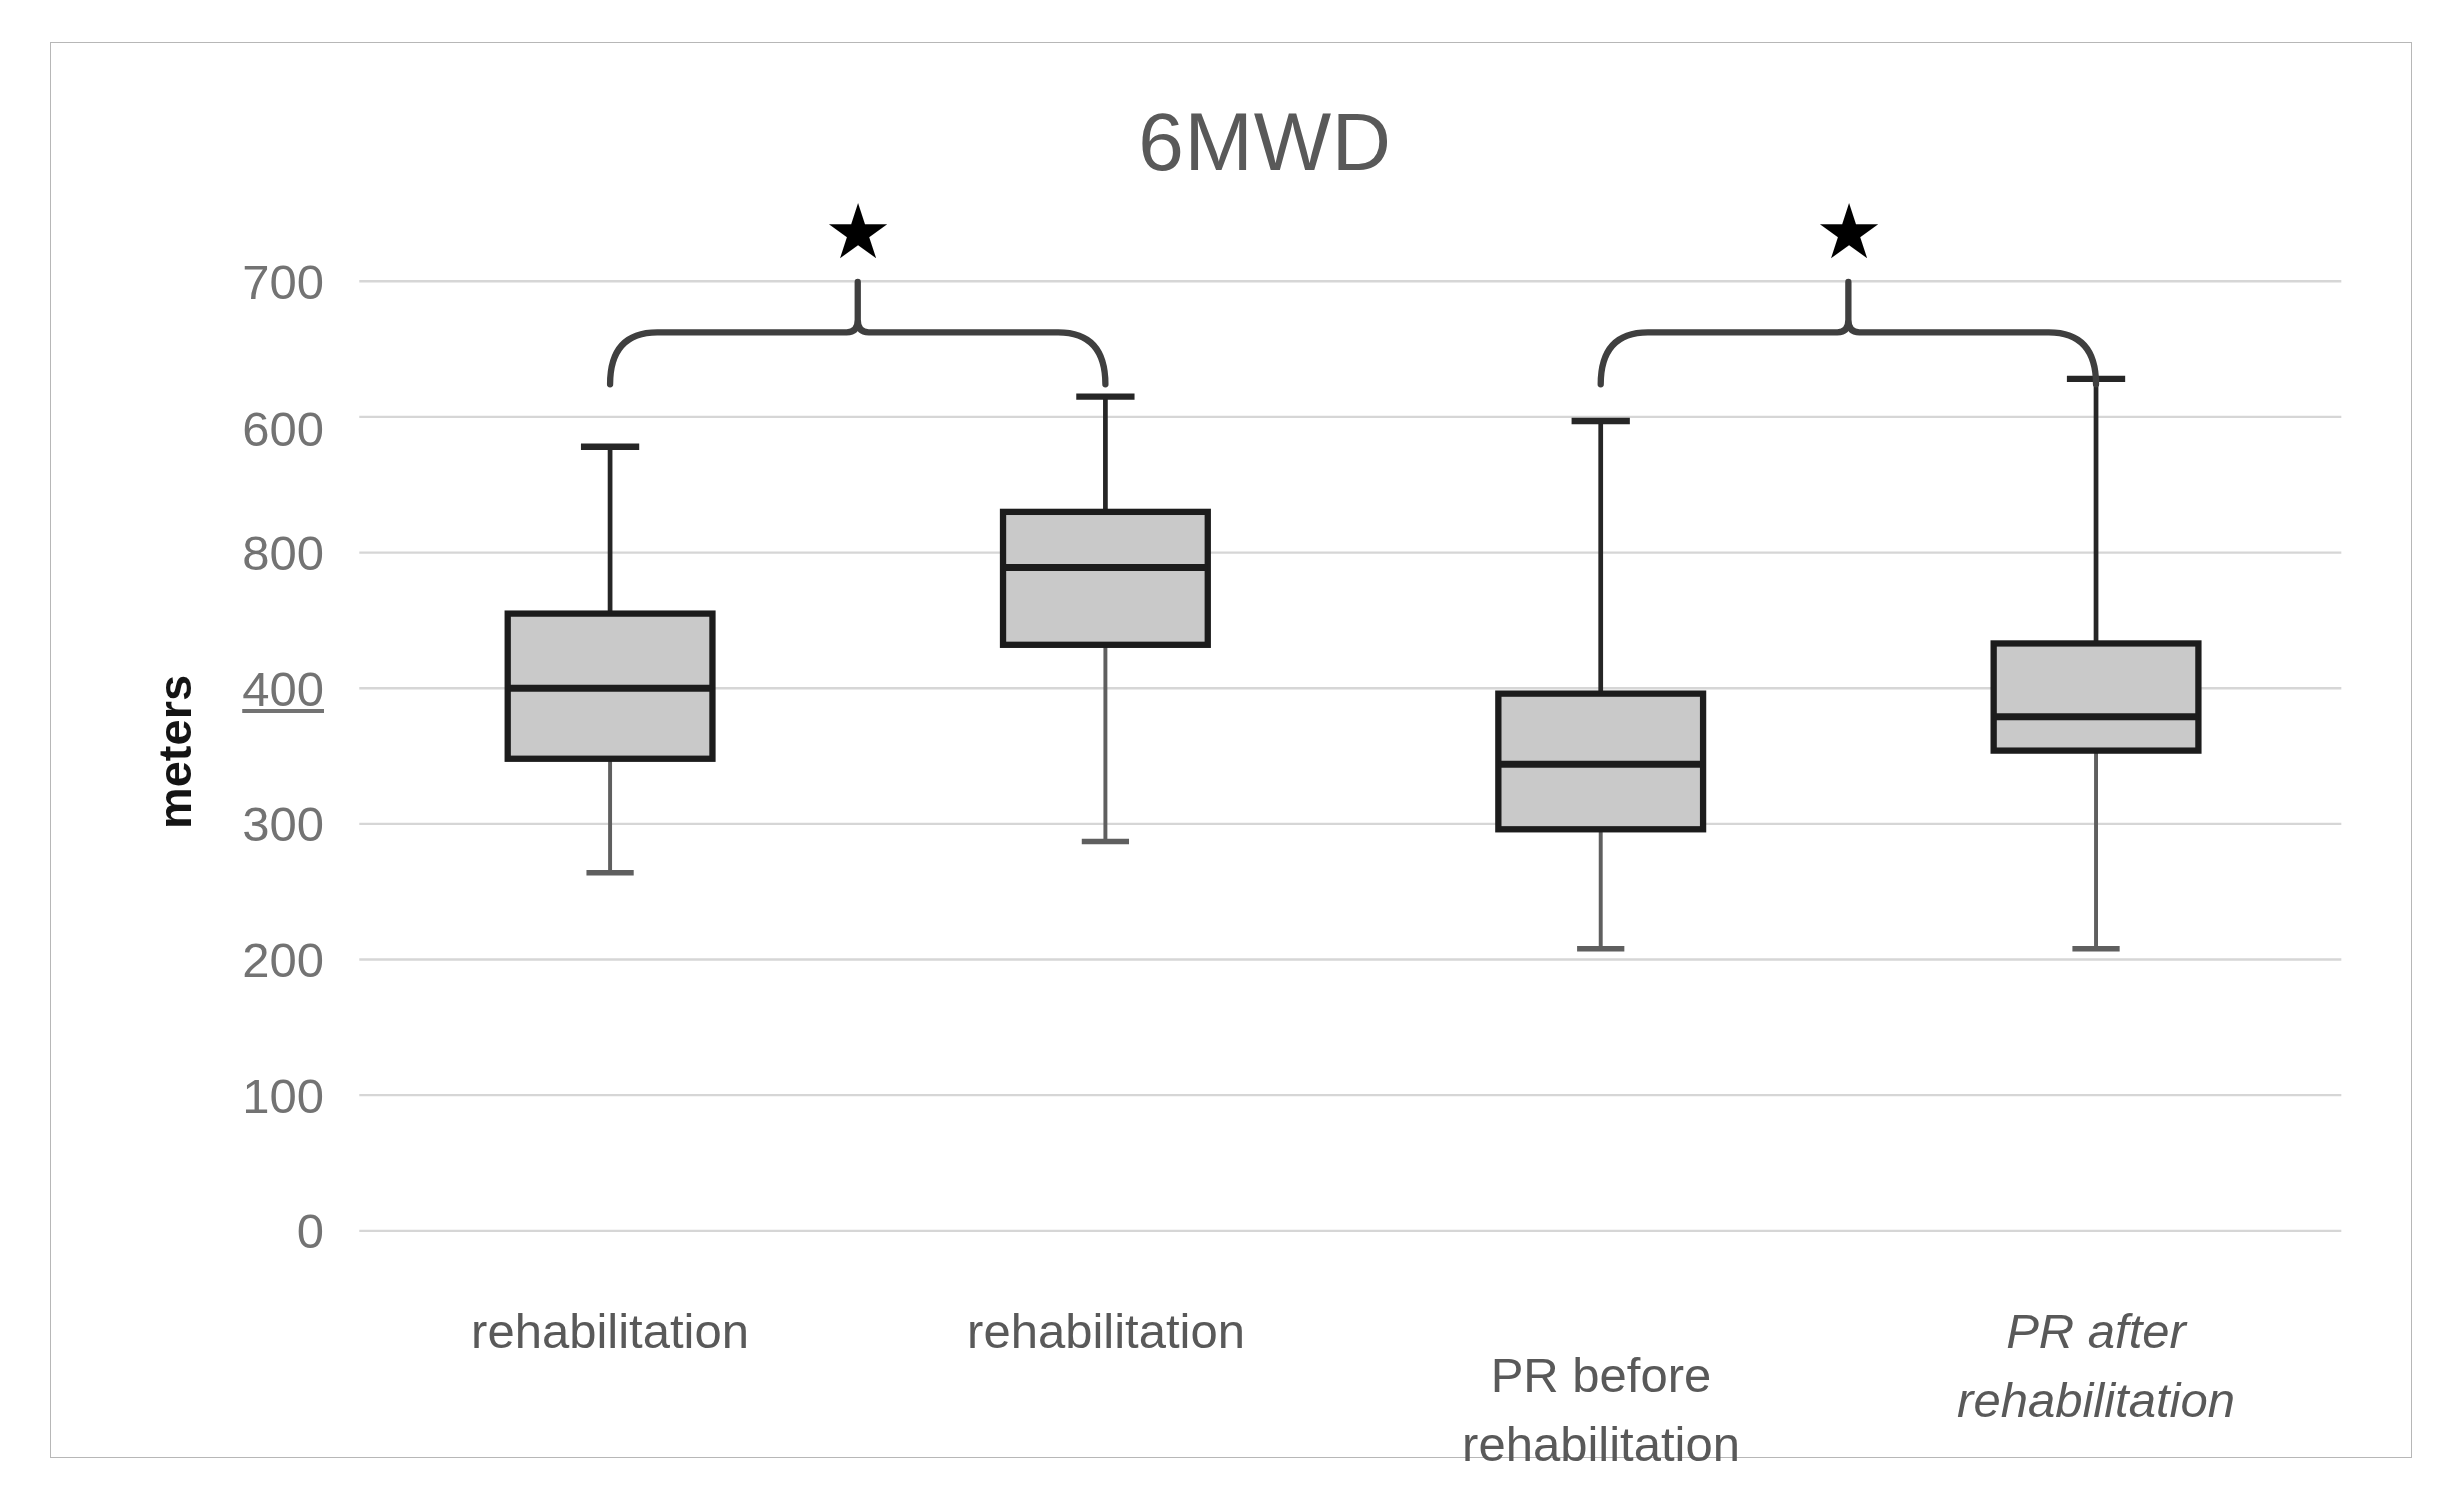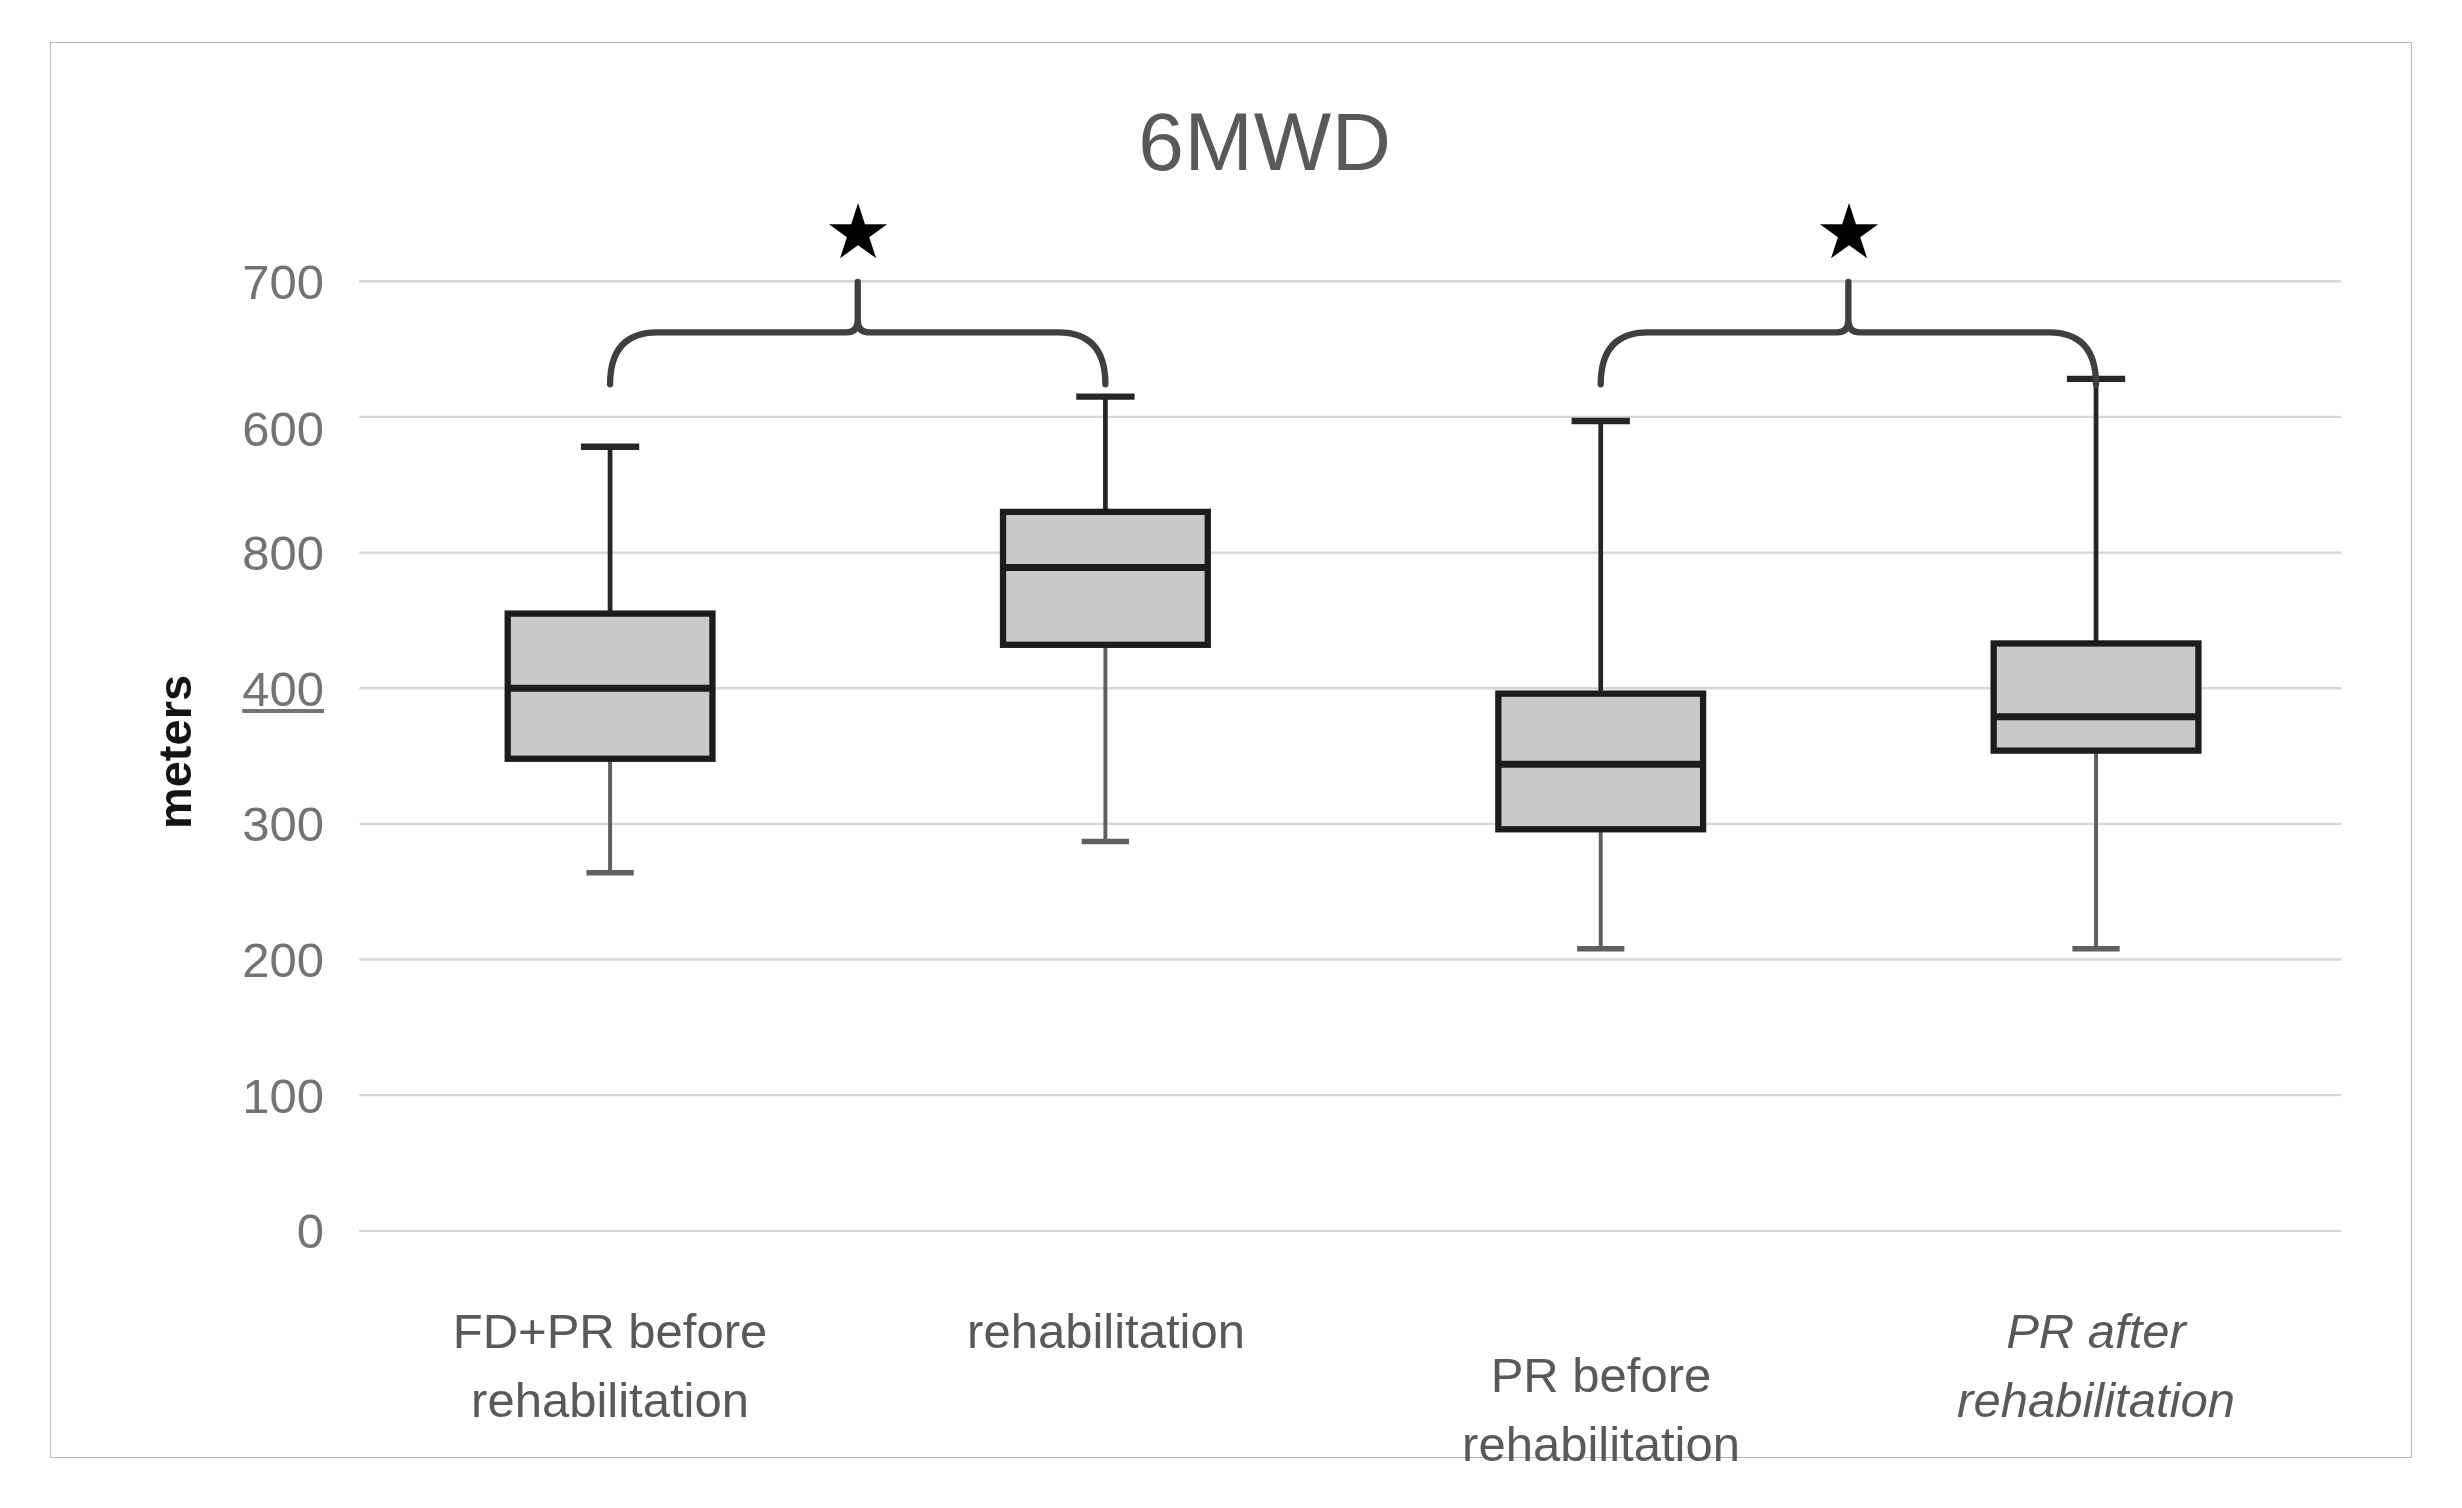--- a/index.html
+++ b/index.html
@@ -121,21 +121,20 @@
   <div class="ytick" style="top: 255px;">700</div>
   <div class="ytick" style="top: 402px;">600</div>
   <div class="ytick" style="top: 526px;">800</div>
   <div class="ytick" style="top: 662px; text-decoration: underline;">400</div>
   <div class="ytick" style="top: 797px;">300</div>
   <div class="ytick" style="top: 933px;">200</div>
   <div class="ytick" style="top: 1069px;">100</div>
   <div class="ytick" style="top: 1204px;">0</div>
 
   <div class="cat" style="left: 610px;">
-    <span>FD+PR before</span>
     <span>rehabilitation</span>
   </div>
   <div class="cat" style="left: 1106px;">
     <span>rehabilitation</span>
   </div>
   <div class="cat" style="left: 1601px; margin-top: 44px;">
     <span>PR before</span>
     <span>rehabilitation</span>
   </div>
   <div class="cat" style="left: 2096px; font-style: italic;">

